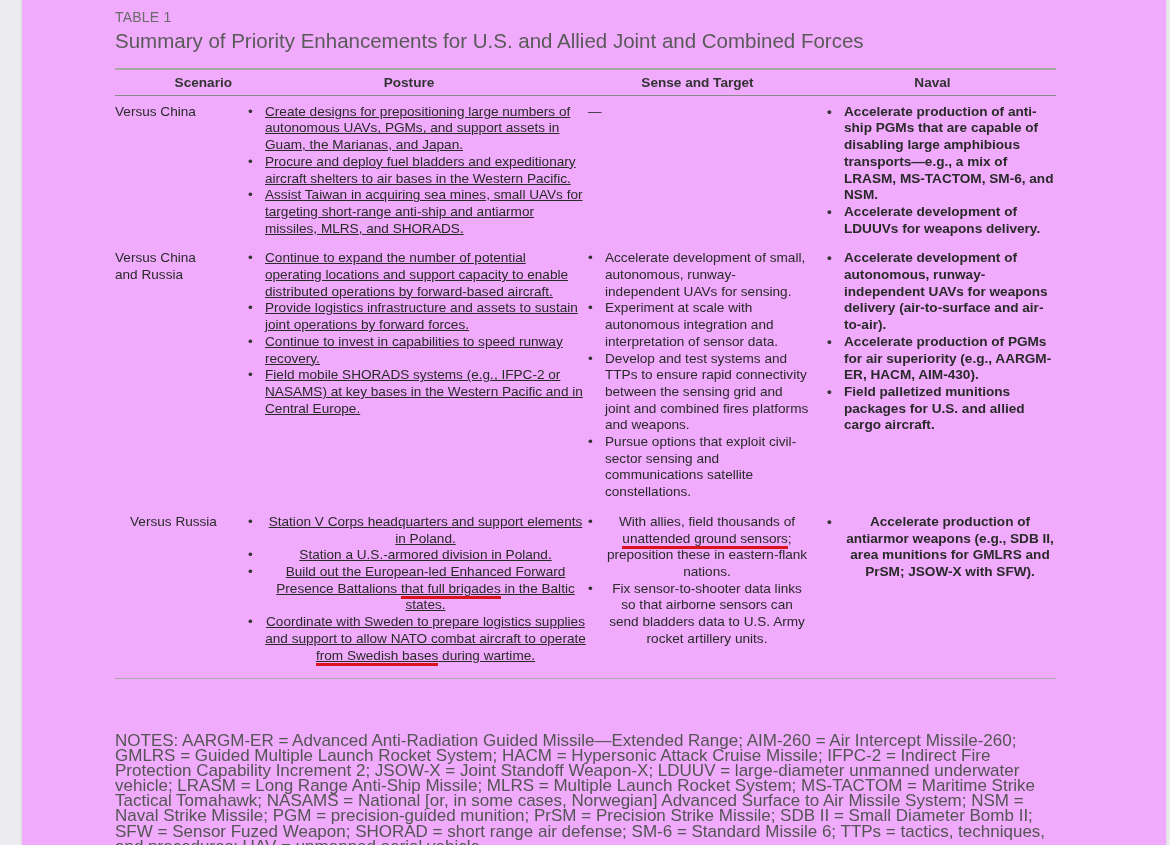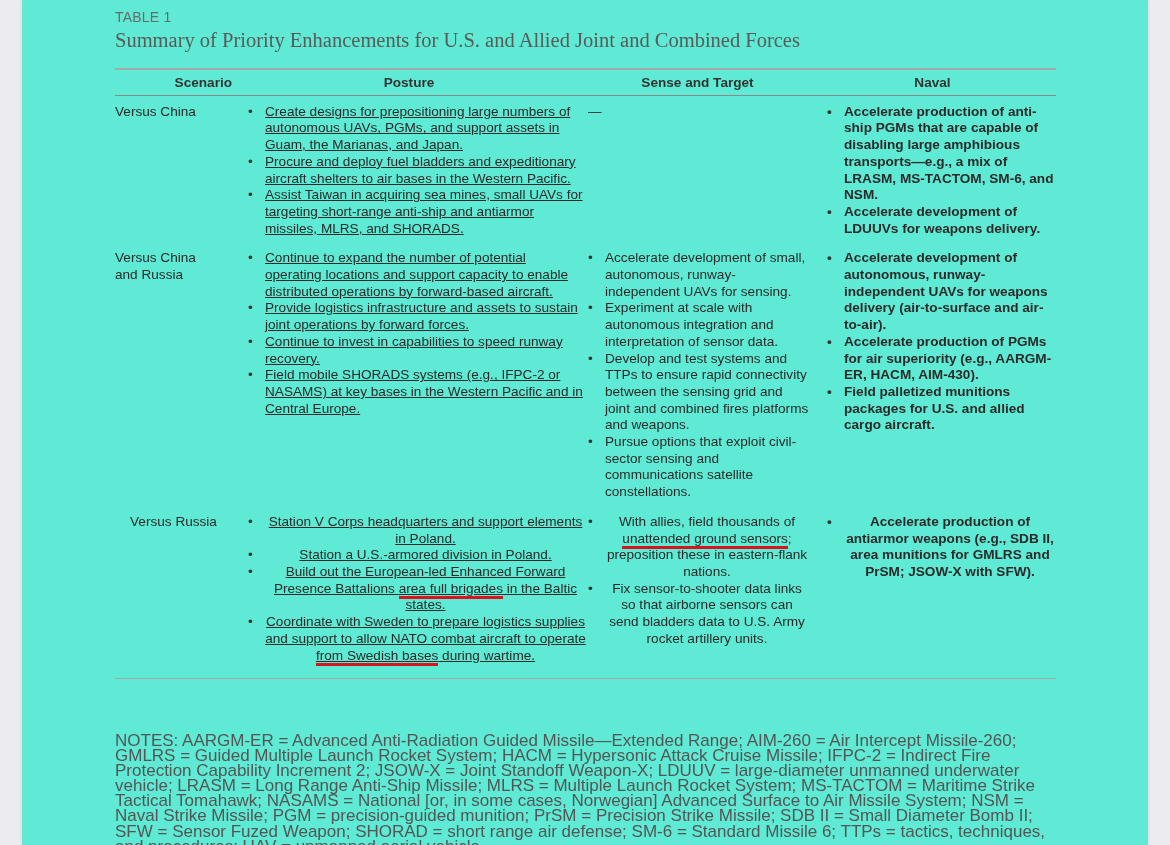--- a/index.html
+++ b/index.html
@@ -5,31 +5,32 @@
     html, body { margin: 0; padding: 0; }
     body {
       width: 1170px; height: 845px; overflow: hidden;
       background: #ececf0;
       font-family: "Liberation Sans", sans-serif;
       color: #2a2a2a;
       position: relative;
     }
     .page {
       position: absolute; left: 22px; top: 0; width: 1126px; height: 845px;
-      background: #5eead4;
+      background: #f0abfc;
       box-shadow: 0 0 3px rgba(0,0,0,0.12);
+      padding-left: 18px;
     }
     .content { position: absolute; left: 93px; top: 0; width: 941px; }
     .table-label {
       position: absolute; top: 9px; left: 0;
       font-size: 14px; color: #6a6a6a; letter-spacing: 0.2px;
     }
     .table-title {
       position: absolute; top: 29px; left: 0;
-      font-size: 20.5px; color: #5a5a5a; font-weight: normal; white-space: nowrap; font-family: Liberation Serif, serif;
+      font-size: 20.5px; color: #5a5a5a; font-weight: normal; white-space: nowrap;
     }
     table {
       position: absolute; top: 68px; left: 0; width: 941px;
       border-collapse: collapse; font-size: 13.6px; line-height: 16.7px;
     }
     thead th {
       font-weight: bold; color: #333; padding: 5px 0 3px 0;
       border-top: 2px solid #a8a8a8; border-bottom: 1px solid #8a8a8a;
       font-size: 13.6px;
     }
@@ -130,21 +131,21 @@
             </ul>
           </td>
         </tr>
 
         <tr class="r3">
           <td class="scn">Versus Russia</td>
           <td class="pos">
             <ul>
               <li>Station V Corps headquarters and support elements in Poland.</li>
               <li>Station a U.S.-armored division in Poland.</li>
-              <li><span>Build out the European-led Enhanced Forward Presence Battalions </span><span class="hl">area full brigades</span><span> in the Baltic states.</span></li>
+              <li><span>Build out the European-led Enhanced Forward Presence Battalions </span><span class="hl">that full brigades</span><span> in the Baltic states.</span></li>
               <li><span>Coordinate with Sweden to prepare logistics supplies and support to allow NATO combat aircraft to operate </span><span class="hl">from Swedish bases</span><span> during wartime.</span></li>
             </ul>
           </td>
           <td class="sns">
             <ul>
               <li><span>With allies, field thousands of </span><span class="hl">unattended ground sensors</span><span>; preposition these in eastern-flank nations.</span></li>
               <li>Fix sensor-to-shooter data links so that airborne sensors can send bladders data to U.S. Army rocket artillery units.</li>
             </ul>
           </td>
           <td class="str">

